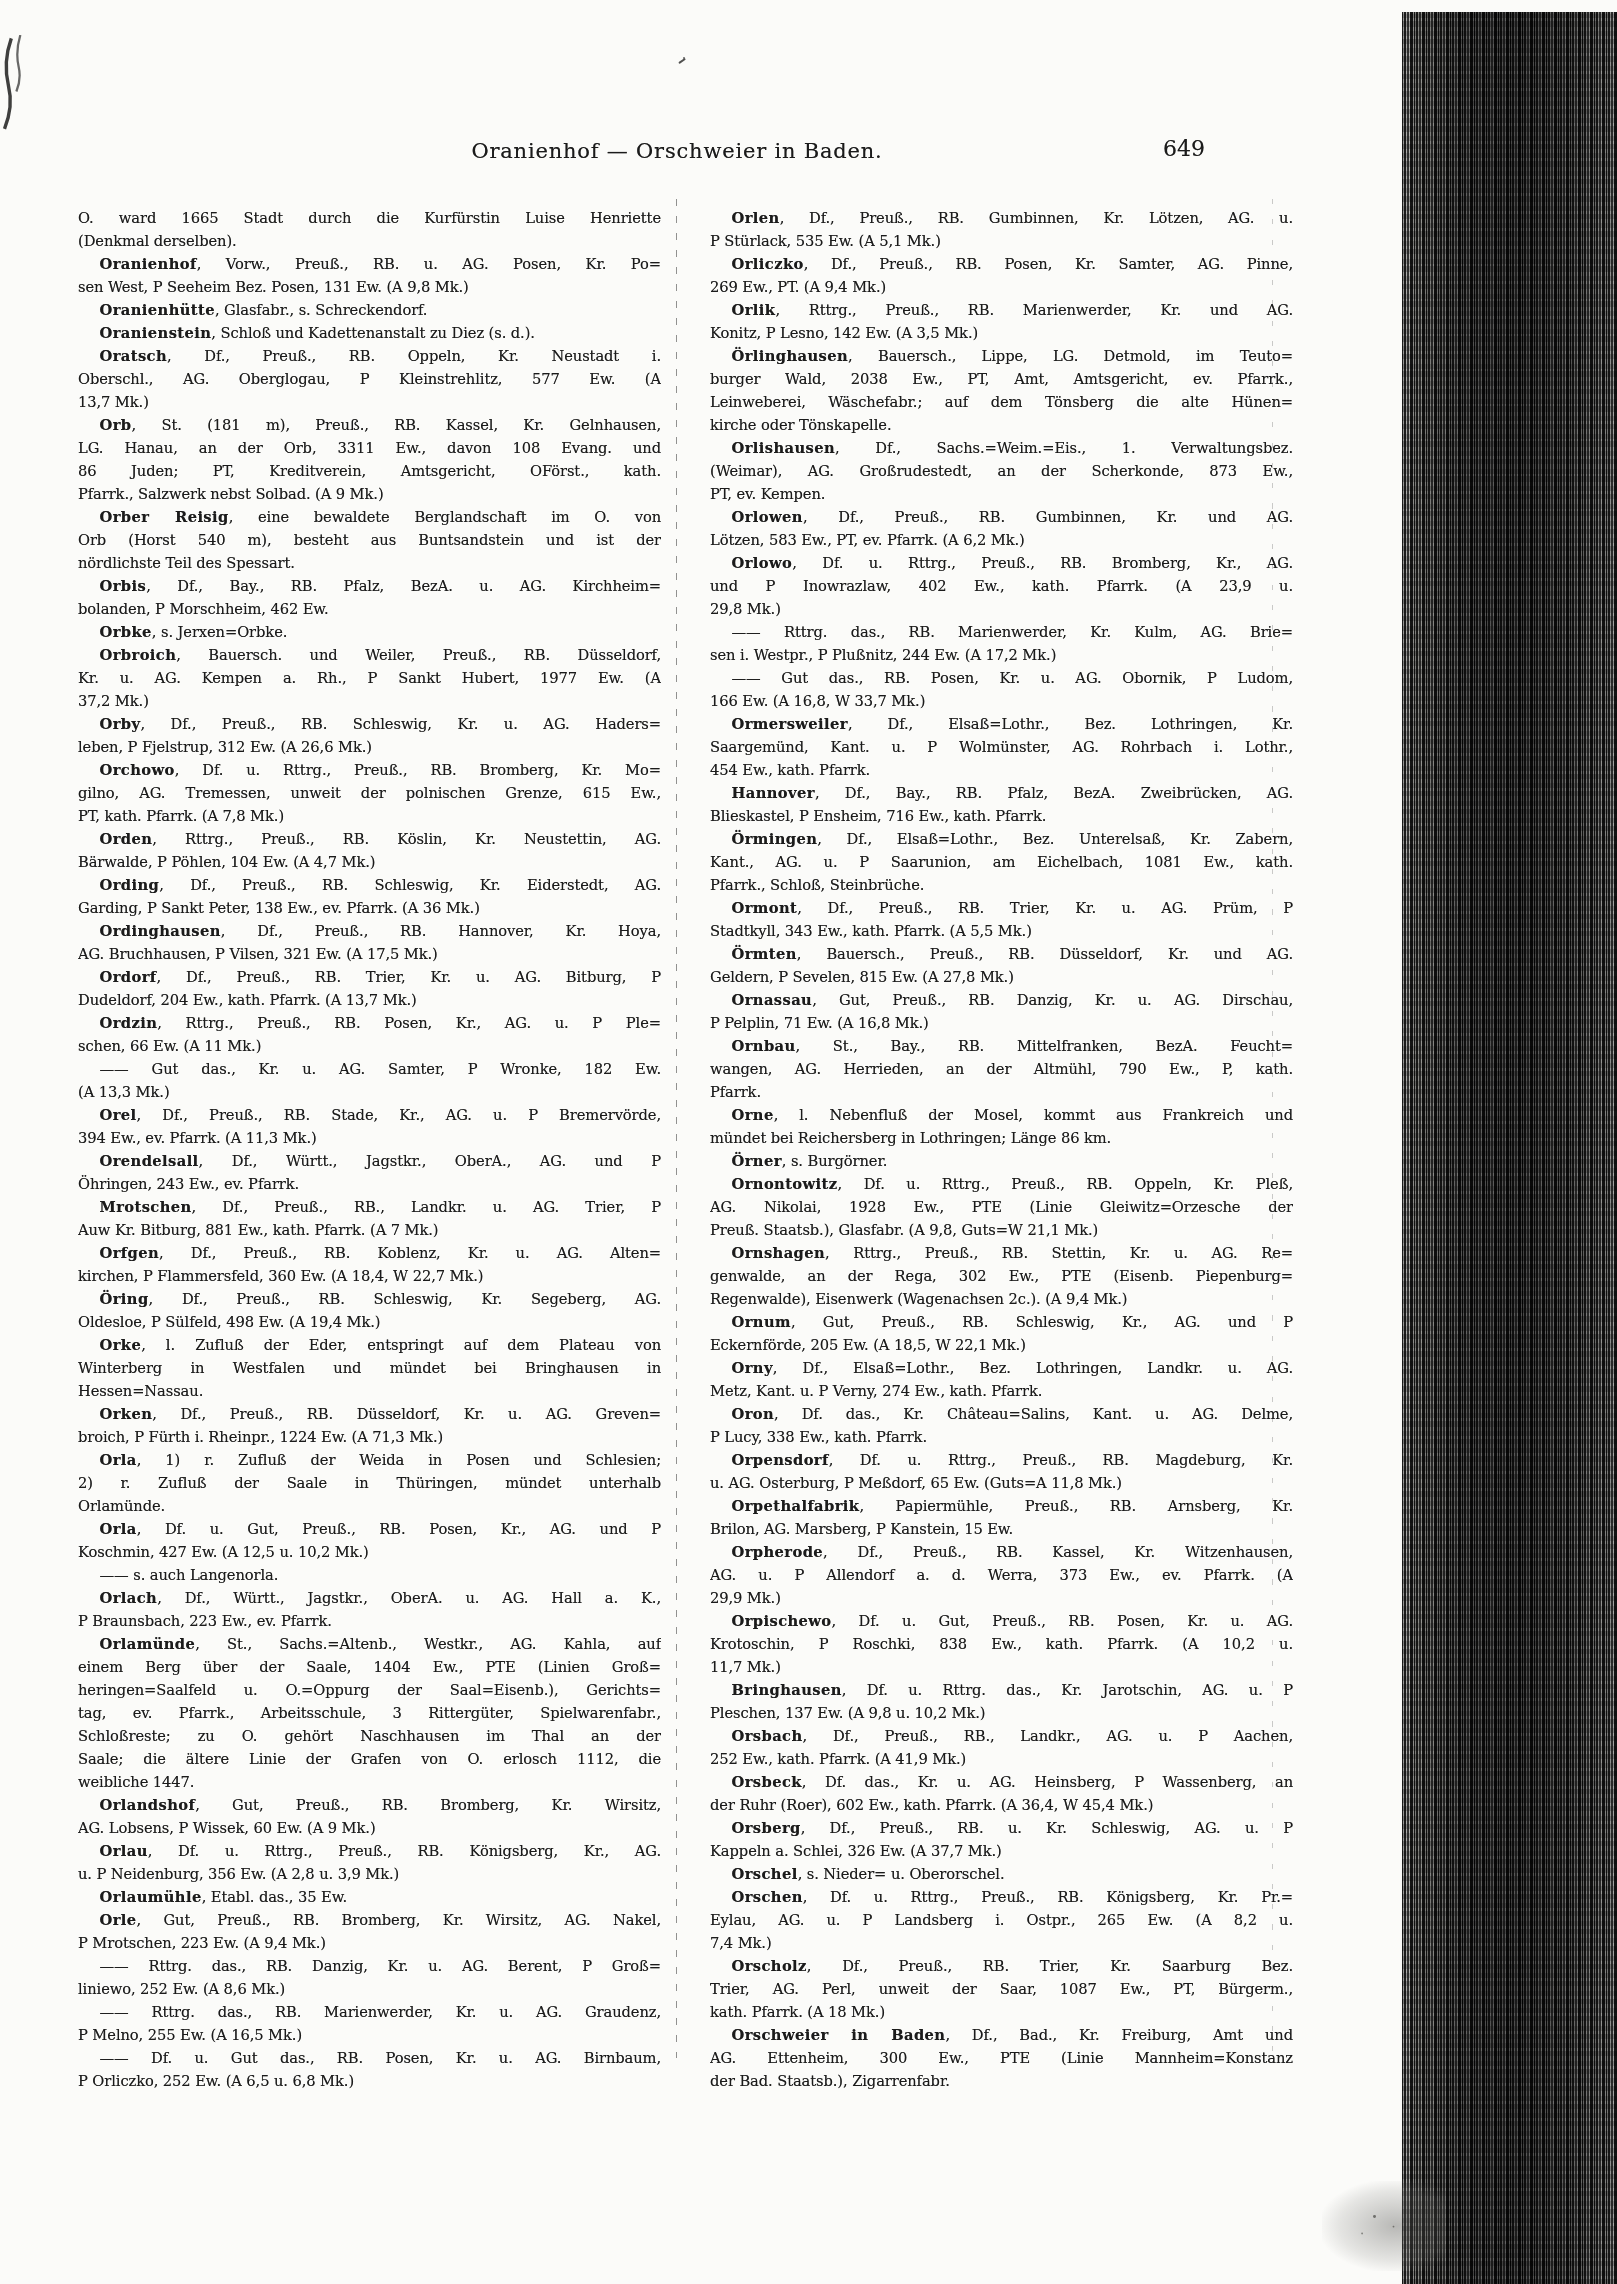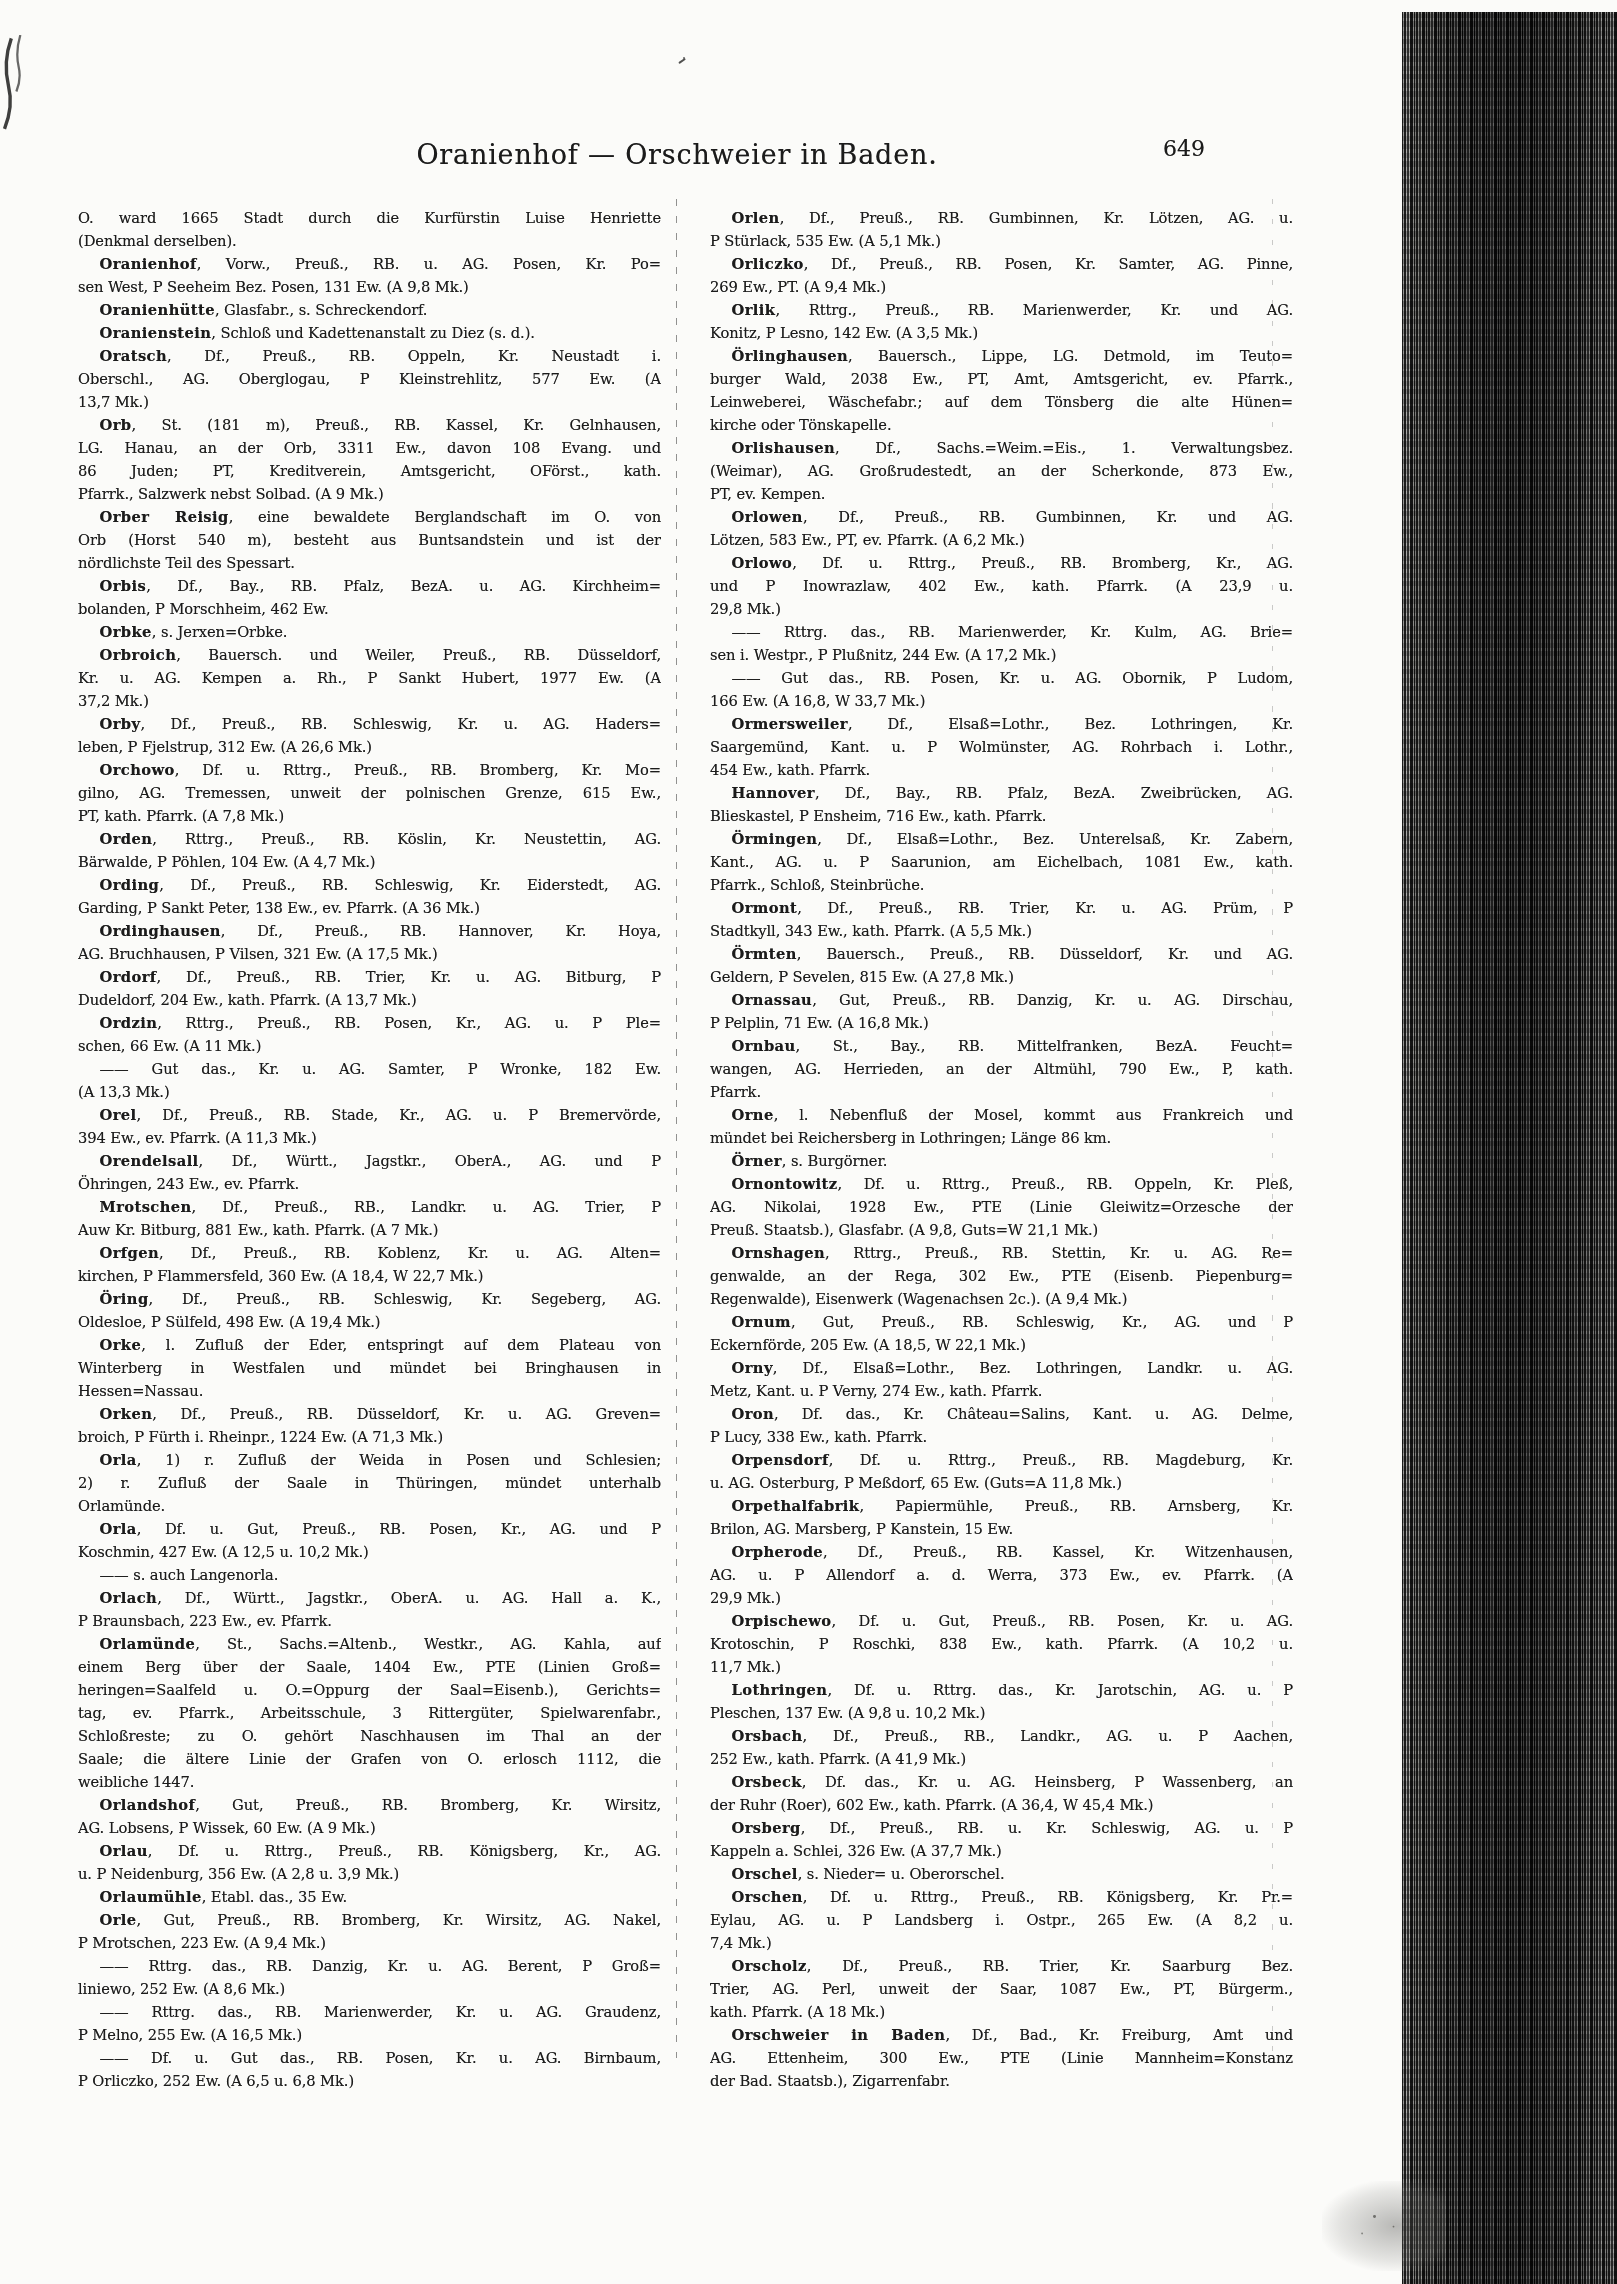--- a/index.html
+++ b/index.html
@@ -6,21 +6,21 @@
   body{
     position:relative;
     width:1618px;height:2284px;
     background:#fbfbf9;
     font-family:"DejaVu Serif", serif;
     color:#1b1b1b;
     overflow:hidden;
   }
   .page-title{
     position:absolute;left:85px;top:139px;width:1184px;
-    text-align:center;font-size:27px;letter-spacing:0.8px;
+    text-align:center;font-size:21px;letter-spacing:0.8px;
     text-shadow:0 0 0.3px rgba(20,20,20,.55);
   }
   .page-number{
     position:absolute;left:1163px;top:136px;width:105px;
     text-align:left;font-size:22px;
     text-shadow:0 0 0.3px rgba(20,20,20,.5);
   }
   .col{position:absolute;top:206px;width:583px;}
   #col-left{left:78px;}
   #col-right{left:710px;}
@@ -236,21 +236,21 @@
     <div class="line ind just"><b>Orpensdorf</b>, Df. u. Rttrg., Preuß., RB. Magdeburg, Kr.</div>
     <div class="line">u. AG. Osterburg, P Meßdorf, 65 Ew. (Guts=A 11,8 Mk.)</div>
     <div class="line ind just"><b>Orpethalfabrik</b>, Papiermühle, Preuß., RB. Arnsberg, Kr.</div>
     <div class="line">Brilon, AG. Marsberg, P Kanstein, 15 Ew.</div>
     <div class="line ind just"><b>Orpherode</b>, Df., Preuß., RB. Kassel, Kr. Witzenhausen,</div>
     <div class="line just">AG. u. P Allendorf a. d. Werra, 373 Ew., ev. Pfarrk. (A</div>
     <div class="line">29,9 Mk.)</div>
     <div class="line ind just"><b>Orpischewo</b>, Df. u. Gut, Preuß., RB. Posen, Kr. u. AG.</div>
     <div class="line just">Krotoschin, P Roschki, 838 Ew., kath. Pfarrk. (A 10,2 u.</div>
     <div class="line">11,7 Mk.)</div>
-    <div class="line ind just"><b>Lothringen</b>, Df. u. Rttrg. das., Kr. Jarotschin, AG. u. P</div>
+    <div class="line ind just"><b>Bringhausen</b>, Df. u. Rttrg. das., Kr. Jarotschin, AG. u. P</div>
     <div class="line">Pleschen, 137 Ew. (A 9,8 u. 10,2 Mk.)</div>
     <div class="line ind just"><b>Orsbach</b>, Df., Preuß., RB., Landkr., AG. u. P Aachen,</div>
     <div class="line">252 Ew., kath. Pfarrk. (A 41,9 Mk.)</div>
     <div class="line ind just"><b>Orsbeck</b>, Df. das., Kr. u. AG. Heinsberg, P Wassenberg, an</div>
     <div class="line">der Ruhr (Roer), 602 Ew., kath. Pfarrk. (A 36,4, W 45,4 Mk.)</div>
     <div class="line ind just"><b>Orsberg</b>, Df., Preuß., RB. u. Kr. Schleswig, AG. u. P</div>
     <div class="line">Kappeln a. Schlei, 326 Ew. (A 37,7 Mk.)</div>
     <div class="line ind"><b>Orschel</b>, s. Nieder= u. Oberorschel.</div>
     <div class="line ind just"><b>Orschen</b>, Df. u. Rttrg., Preuß., RB. Königsberg, Kr. Pr.=</div>
     <div class="line just">Eylau, AG. u. P Landsberg i. Ostpr., 265 Ew. (A 8,2 u.</div>

